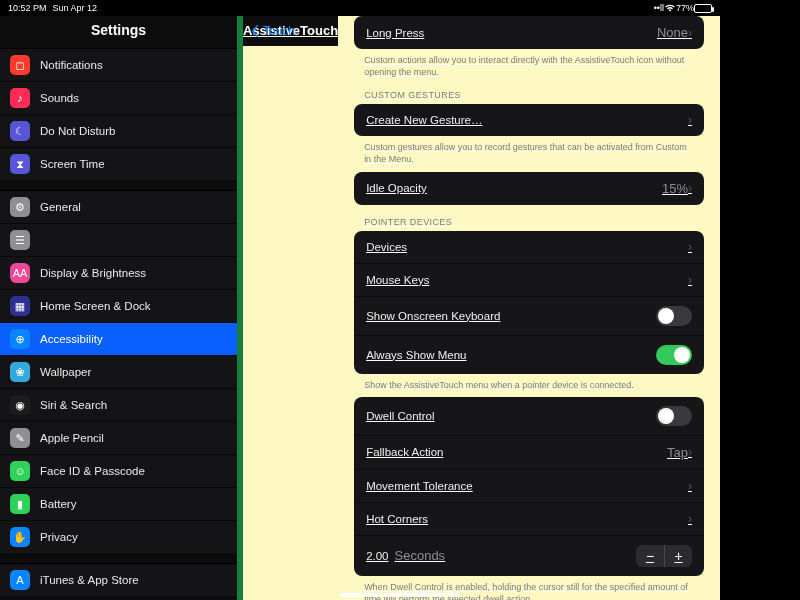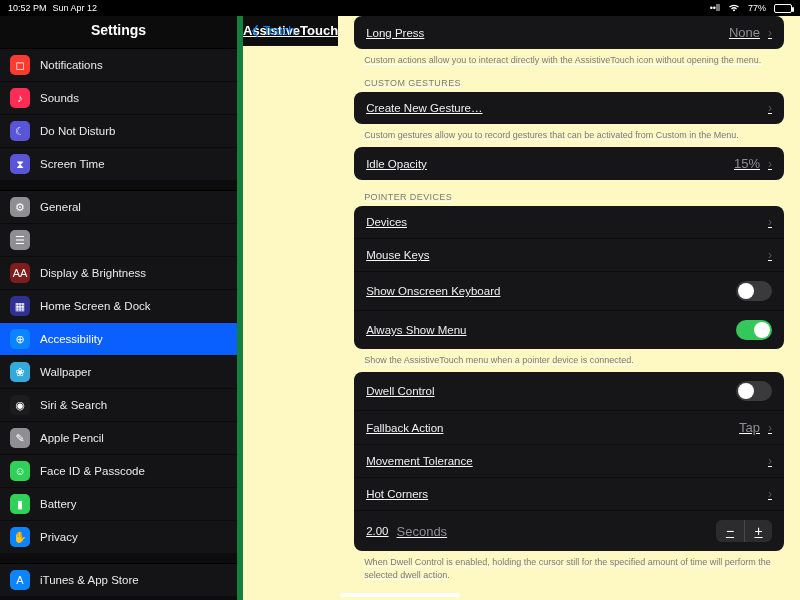--- a/index.html
+++ b/index.html
@@ -1,21 +1,21 @@
 <!DOCTYPE html>
 <html><head>
 <meta charset="utf-8">
 <style>
   * { box-sizing: border-box; margin: 0; padding: 0; }
   html, body { width: 800px; height: 600px; overflow: hidden; font-family: -apple-system, "Helvetica Neue", Arial, sans-serif; background:#000; color:#fff; }
-  .root { display:flex; flex-direction:column; width:800px; height:600px; background:#000; }
+  .root { display:flex; flex-direction:column; width:720px; height:600px; background:#000; }
   
   .statusbar { height:16px; display:flex; align-items:center; justify-content:space-between; font-size:9px; color:#fff; padding:0 8px; }
   .statusbar .left { display:flex; gap:6px; }
-  .statusbar .right { display:flex; gap:8px; align-items:center; }
+  .statusbar .right { display:flex; gap:0; align-items:center; }
   .batt { width:18px; height:9px; border:1px solid #fff; border-radius:2px; position:relative; }
   .batt::after { content:""; position:absolute; right:-3px; top:2px; width:2px; height:5px; background:#fff; border-radius:1px; }
   .batt .fill { background:#fff; height:100%; width:70%; }
   
   .cols { flex:1; display:flex; min-height:0; }
   .sidebar { width:243px; background:#0c0c0c; display:flex; flex-direction:column; border-right:6px solid #15803d; }
   .sidebar-title { text-align:center; font-size:14px; font-weight:600; padding:6px 0 10px; }
   .group { border-top:1px solid #000; background:#141416; }
   .group + .group { margin-top:10px; }
   .srow { display:flex; align-items:center; gap:10px; padding:6px 10px; font-size:11.5px; color:#e9e9e9; border-bottom:1px solid #0b0b0b; }
@@ -25,21 +25,21 @@
   .srow .lbl { flex:1; }
   
   .detail { flex:1; background:#fef9c3; display:flex; flex-direction:row; min-width:0;text-decoration:underline; }
   .navbar { height:30px; display:flex; align-items:center; position:relative; border-bottom:1px solid #111; background:#0d0d0d; }
   .back { position:absolute; left:6px; display:flex; align-items:center; gap:2px; color:#0a84ff; font-size:12px; }
   .back svg { width:12px; height:12px; }
   .navtitle { flex:1; text-align:center; font-size:13px; font-weight:600; }
   .scroll { flex:1; overflow-y:auto; padding:0 16px 12px; }
   .sec-header { font-size:9px; color:#7a7a7f; letter-spacing:0.4px; padding:12px 10px 4px; text-transform:uppercase; }
   .card { background:#161618; border-radius:8px; }
-  .drow { display:flex; align-items:center; padding:9px 12px; font-size:11.5px; color:#eee; border-bottom:1px solid #0d0d0f; min-height:32px; gap:8px; }
+  .drow { display:flex; align-items:center; padding:9px 12px; font-size:11.5px; color:#eee; border-bottom:1px solid #0d0d0f; min-height:32px; gap:0; }
   .drow:last-child { border-bottom:none; }
   .drow .rlabel { flex:1; }
   .drow .value { color:#8e8e93; font-size:13px; }
   .chev { color:#55555a; font-size:12px; }
   .footer-text { font-size:9px; color:#7a7a7f; padding:5px 10px 0; line-height:1.35; }
   
   .tgl { width:36px; height:20px; border-radius:10px; position:relative; }
   .tgl.off { background:#3a3a3c; }
   .tgl.on { background:#34c759; }
   .tgl .knob { position:absolute; top:2px; width:16px; height:16px; border-radius:50%; background:#fff; }
@@ -100,21 +100,21 @@
           </div>
           <div class="group">
             <div class="srow">
               <div class="sicon" style="background: rgb(142, 142, 147); color: rgb(255, 255, 255);">⚙</div>
               <span class="lbl">General</span>
             </div>
             <div class="srow">
               <div class="sicon" style="background: rgb(142, 142, 147); color: rgb(255, 255, 255);">☰</div>
             </div>
             <div class="srow">
-              <div class="sicon" style="background: #7f1d1d; color: rgb(255, 255, 255);">AA</div>
+              <div class="sicon" style="background: #ec4899; color: rgb(255, 255, 255); border-radius: 6px;">AA</div>
               <span class="lbl">Display &amp; Brightness</span>
             </div>
             <div class="srow">
               <div class="sicon" style="background: rgb(46, 49, 146); color: rgb(255, 255, 255);">▦</div>
               <span class="lbl">Home Screen &amp; Dock</span>
             </div>
             <div class="srow sel">
               <div class="sicon" style="background: rgb(10, 132, 255); color: rgb(255, 255, 255);">⊕</div>
               <span class="lbl">Accessibility</span>
             </div>
@@ -233,21 +233,21 @@
         <div class="drow">
           <span class="rlabel">Movement Tolerance</span>
           <span class="chev">›</span>
         </div>
         <div class="drow">
           <span class="rlabel">Hot Corners</span>
           <span class="chev">›</span>
         </div>
         <div class="drow">
           <span style="font-weight:500;">2.00</span>
-          <span class="value" style="margin-left:0;">Seconds</span>
+          <span class="value" style="margin-left:6px;">Seconds</span>
           <span style="flex:1"></span>
           <div class="stepper">
             <div class="stepbtn">−</div>
             <div class="stepbtn">+</div>
           </div>
         </div>
       </div>
       <div class="footer-text">When Dwell Control is enabled, holding the cursor still for the specified amount of time will perform the selected dwell action.</div>
     </div>
   </div>

